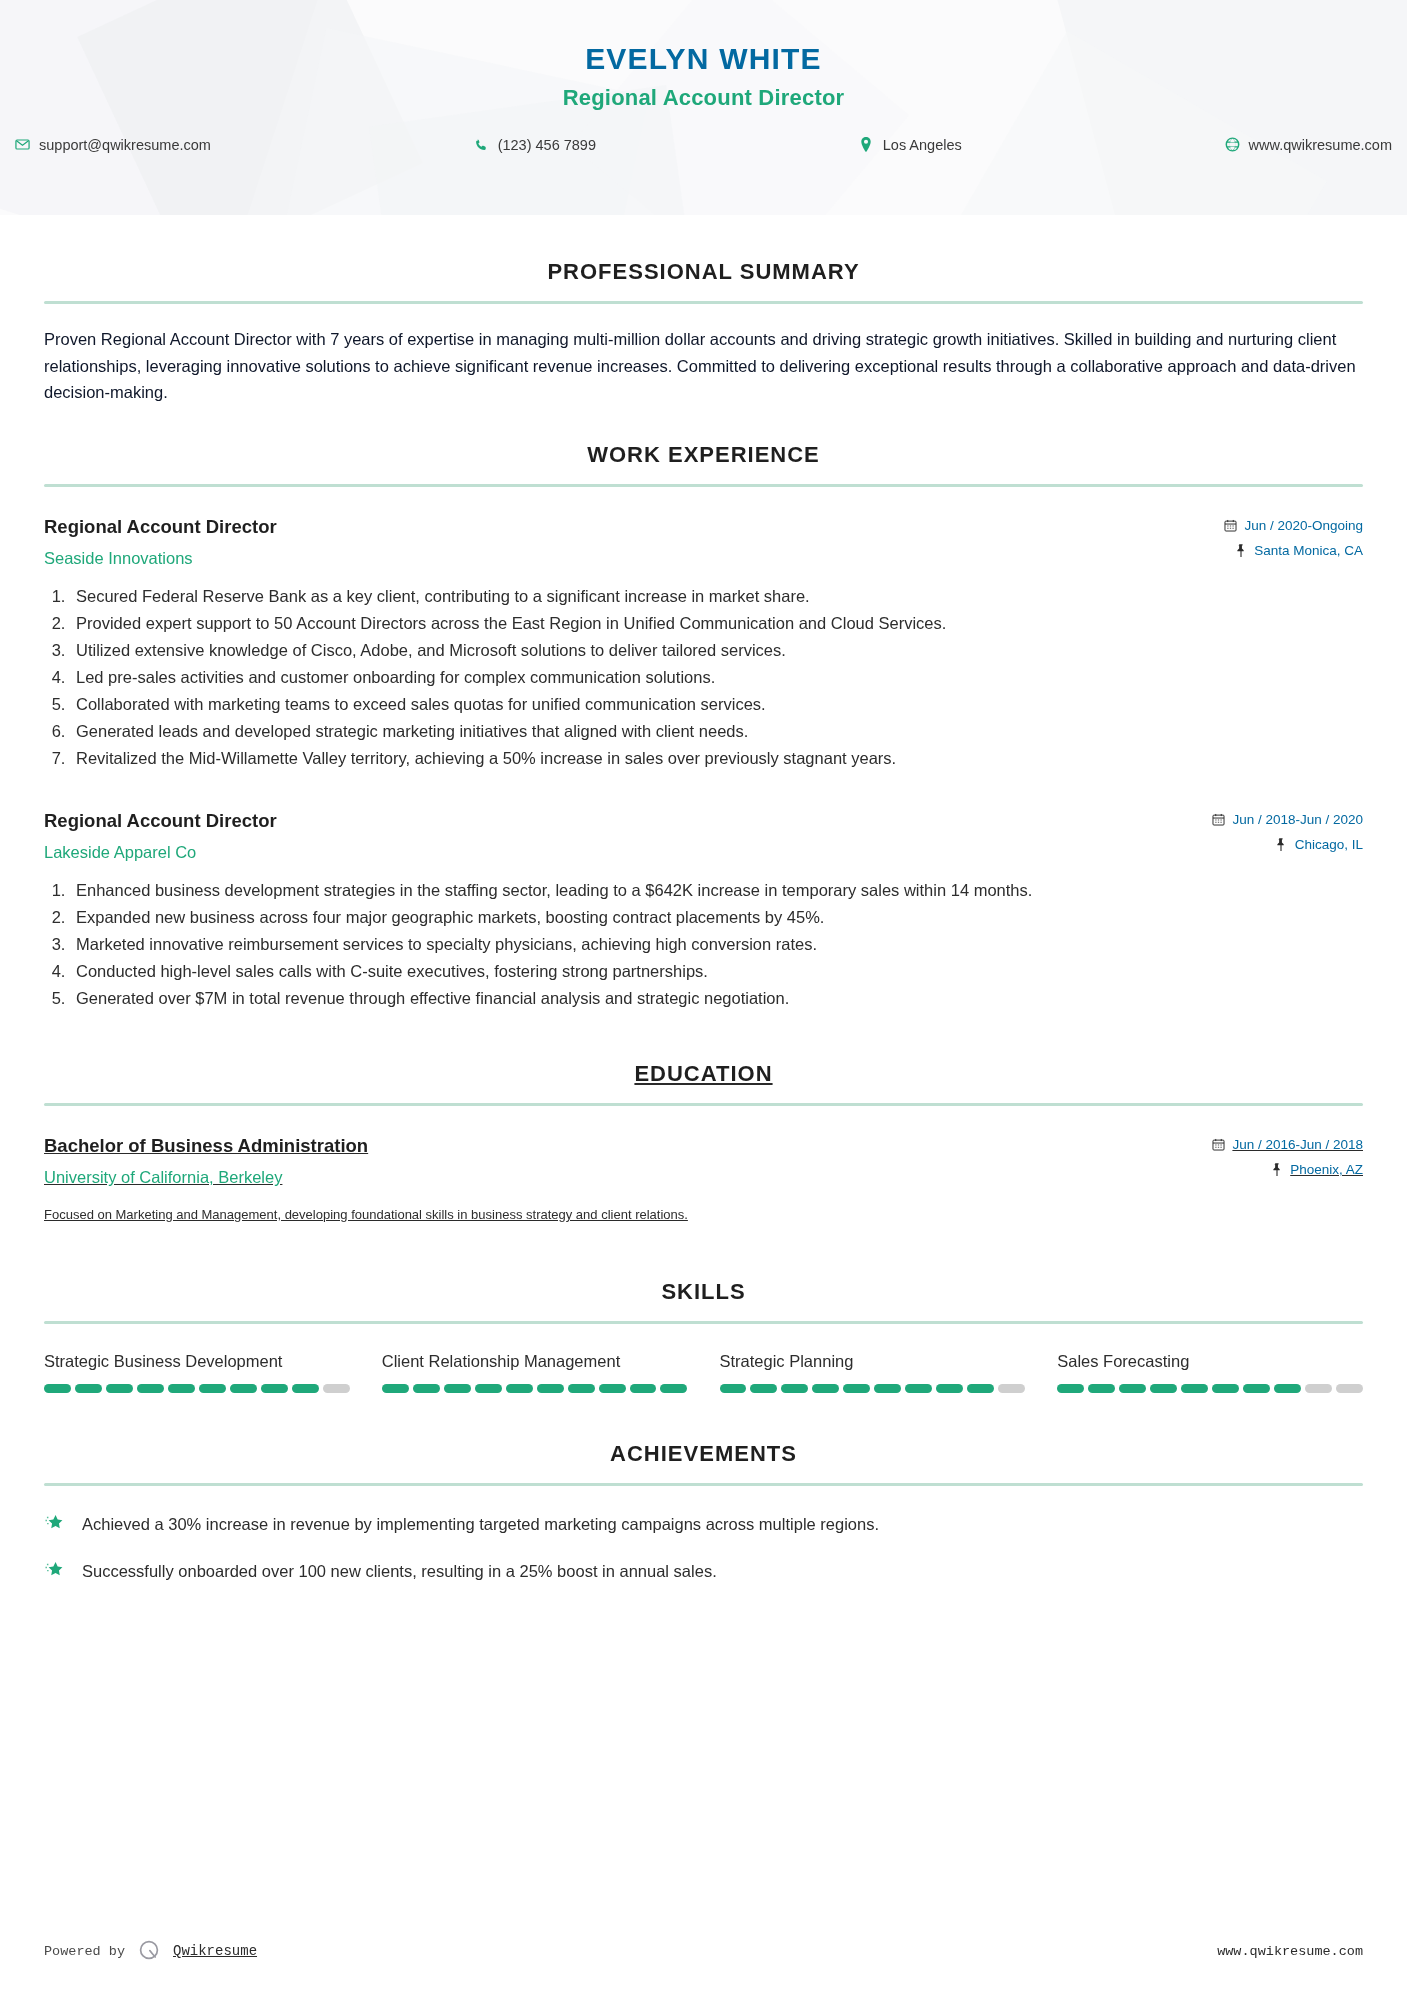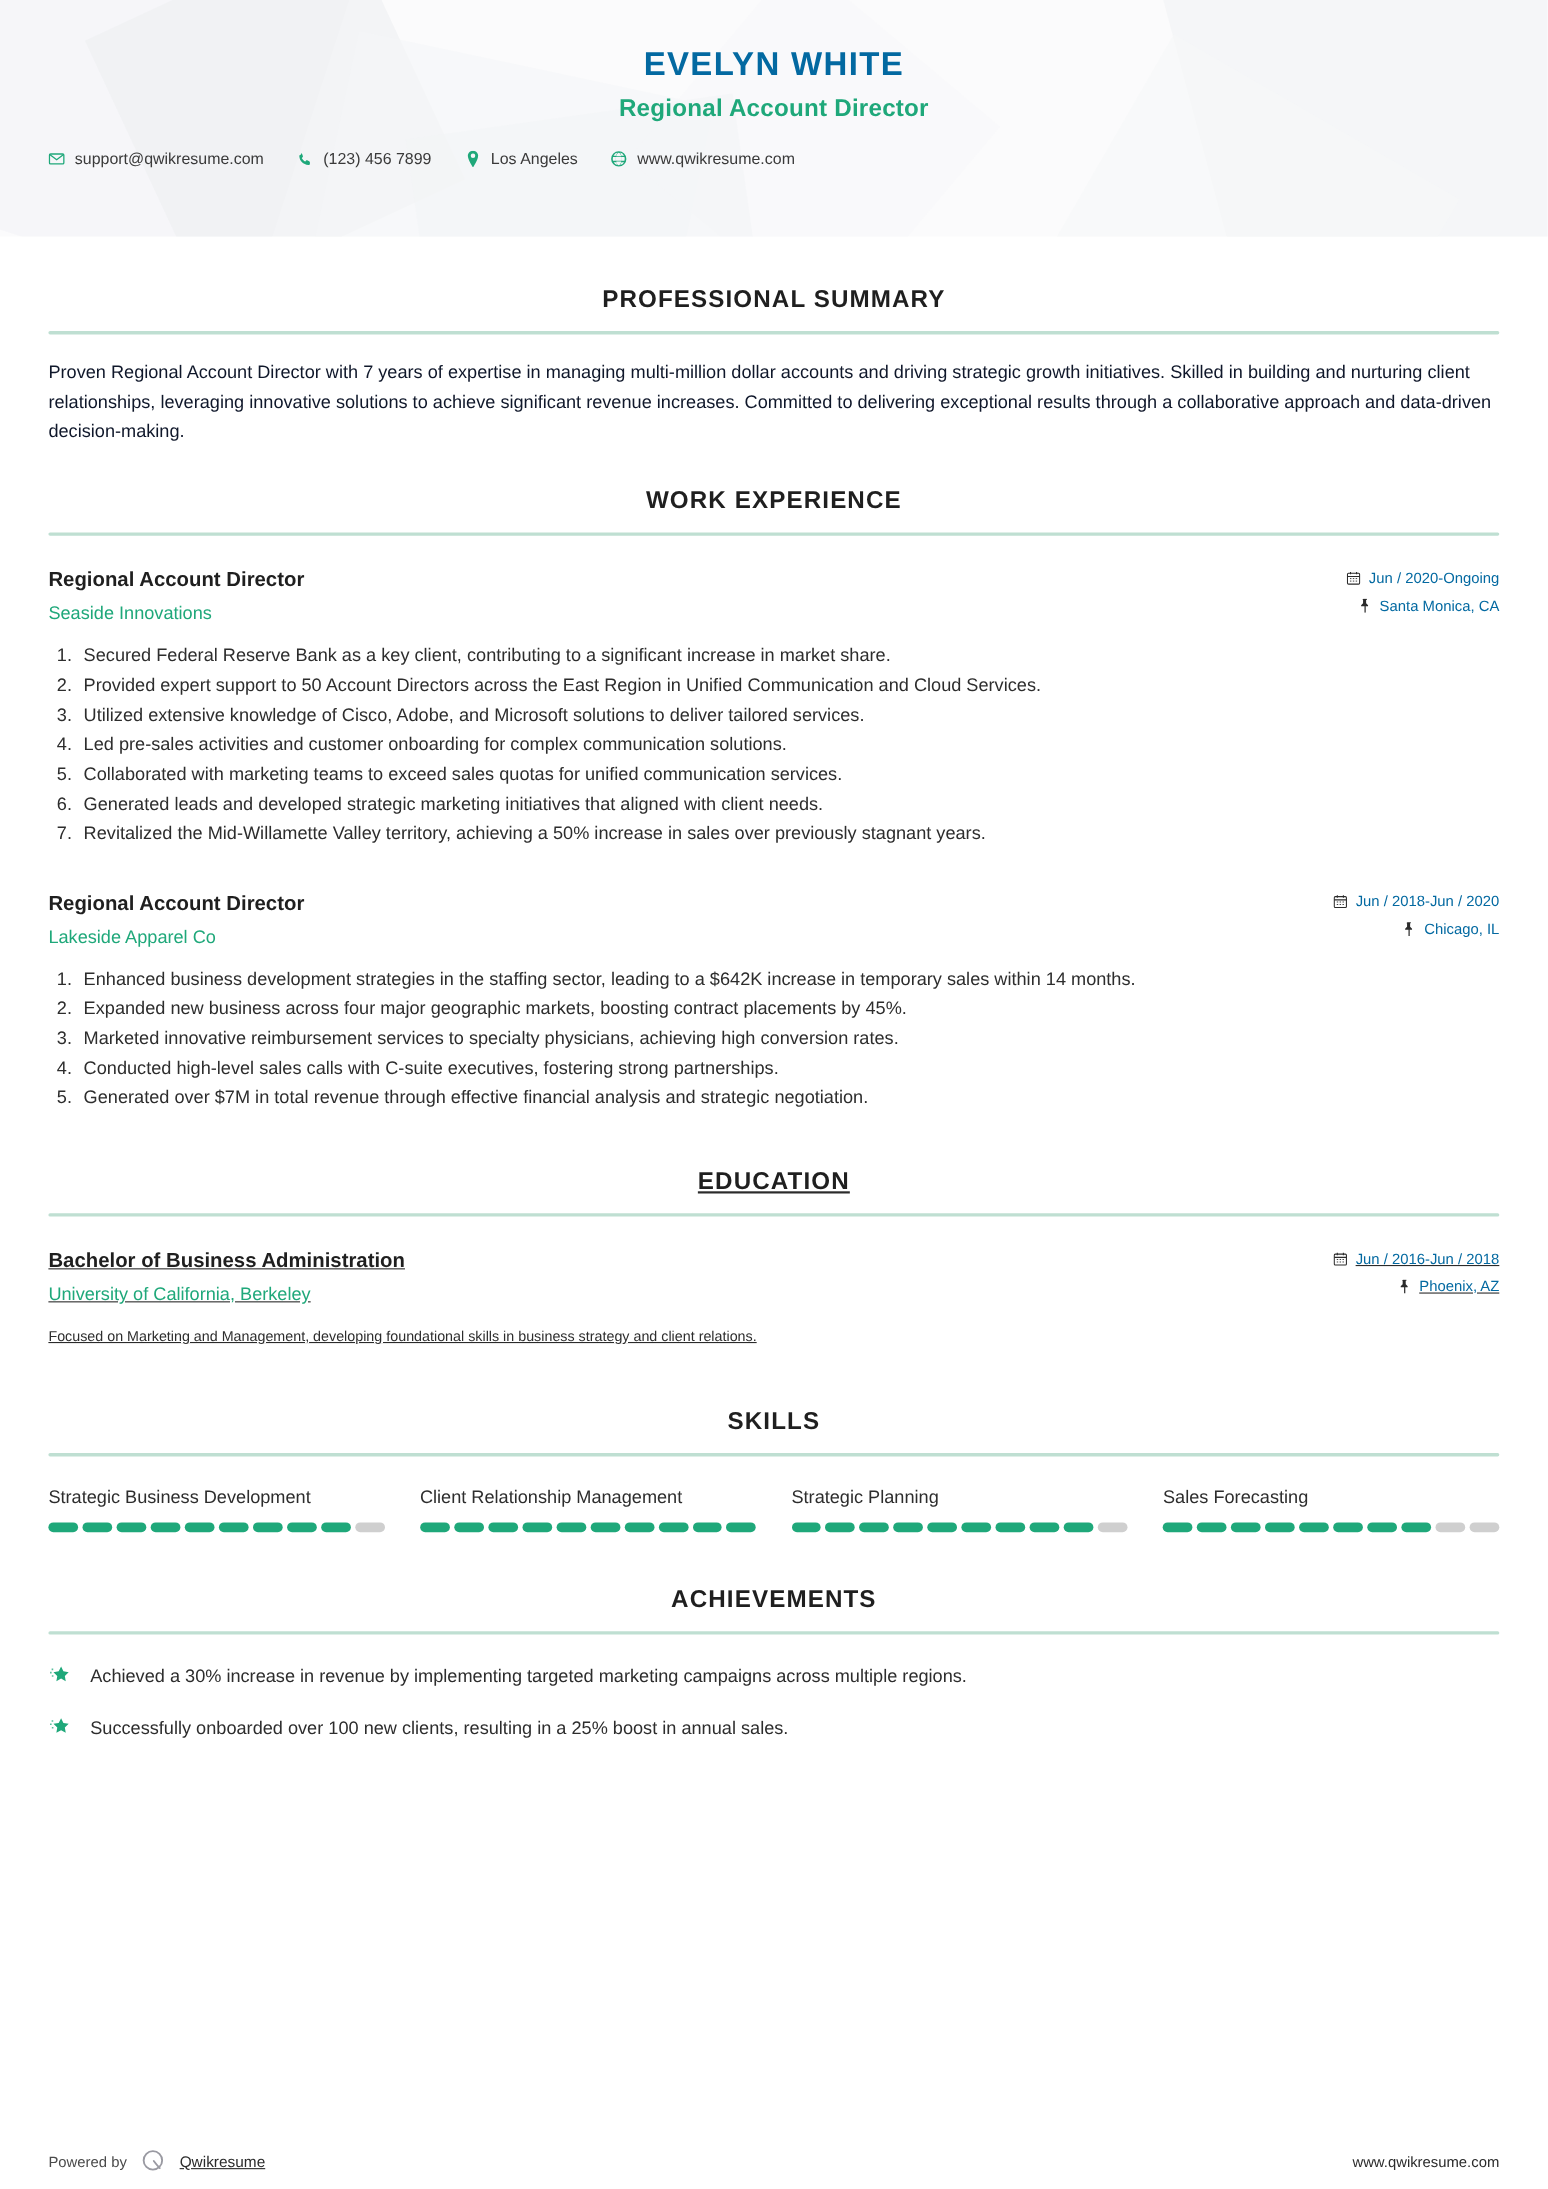--- a/index.html
+++ b/index.html
@@ -56,27 +56,26 @@
   .role {
     font-size: 22px;
     font-weight: bold;
     color: #1fa87a;
     margin-top: 8px;
     letter-spacing: 0.2px;
   }
 
   .contact-row {
     display: flex;
-    justify-content: flex-start;
+    justify-content: space-between;
     align-items: center;
     gap: 0px;
     margin-top: 26px;
     font-size: 14.5px;
     color: #3a3a3a;
-    padding-left: 29px;
   }
   .contact-item {
     display: flex;
     align-items: center;
     gap: 9px;
     padding: 0 15px;
   }
   .contact-item .ico {
     display: inline-flex;
     width: 15px;
@@ -235,26 +234,27 @@
     font-size: 16.5px;
     line-height: 1.5;
     color: #2d2d2d;
   }
 
   
   .footer {
     position: absolute;
     left: 44px;
     right: 44px;
-    bottom: 12px;
+    bottom: 26px;
     display: flex;
     justify-content: space-between;
     align-items: center;
     font-size: 13.5px;
     color: #4a4a4a;
+    font-family: Liberation Mono, monospace;
   }
   .footer-left {
     display: flex;
     align-items: center;
     gap: 11px;
   }
   .brand-mark {
     width: 26px; height: 26px;
     color: #9a9aa2;
   }

